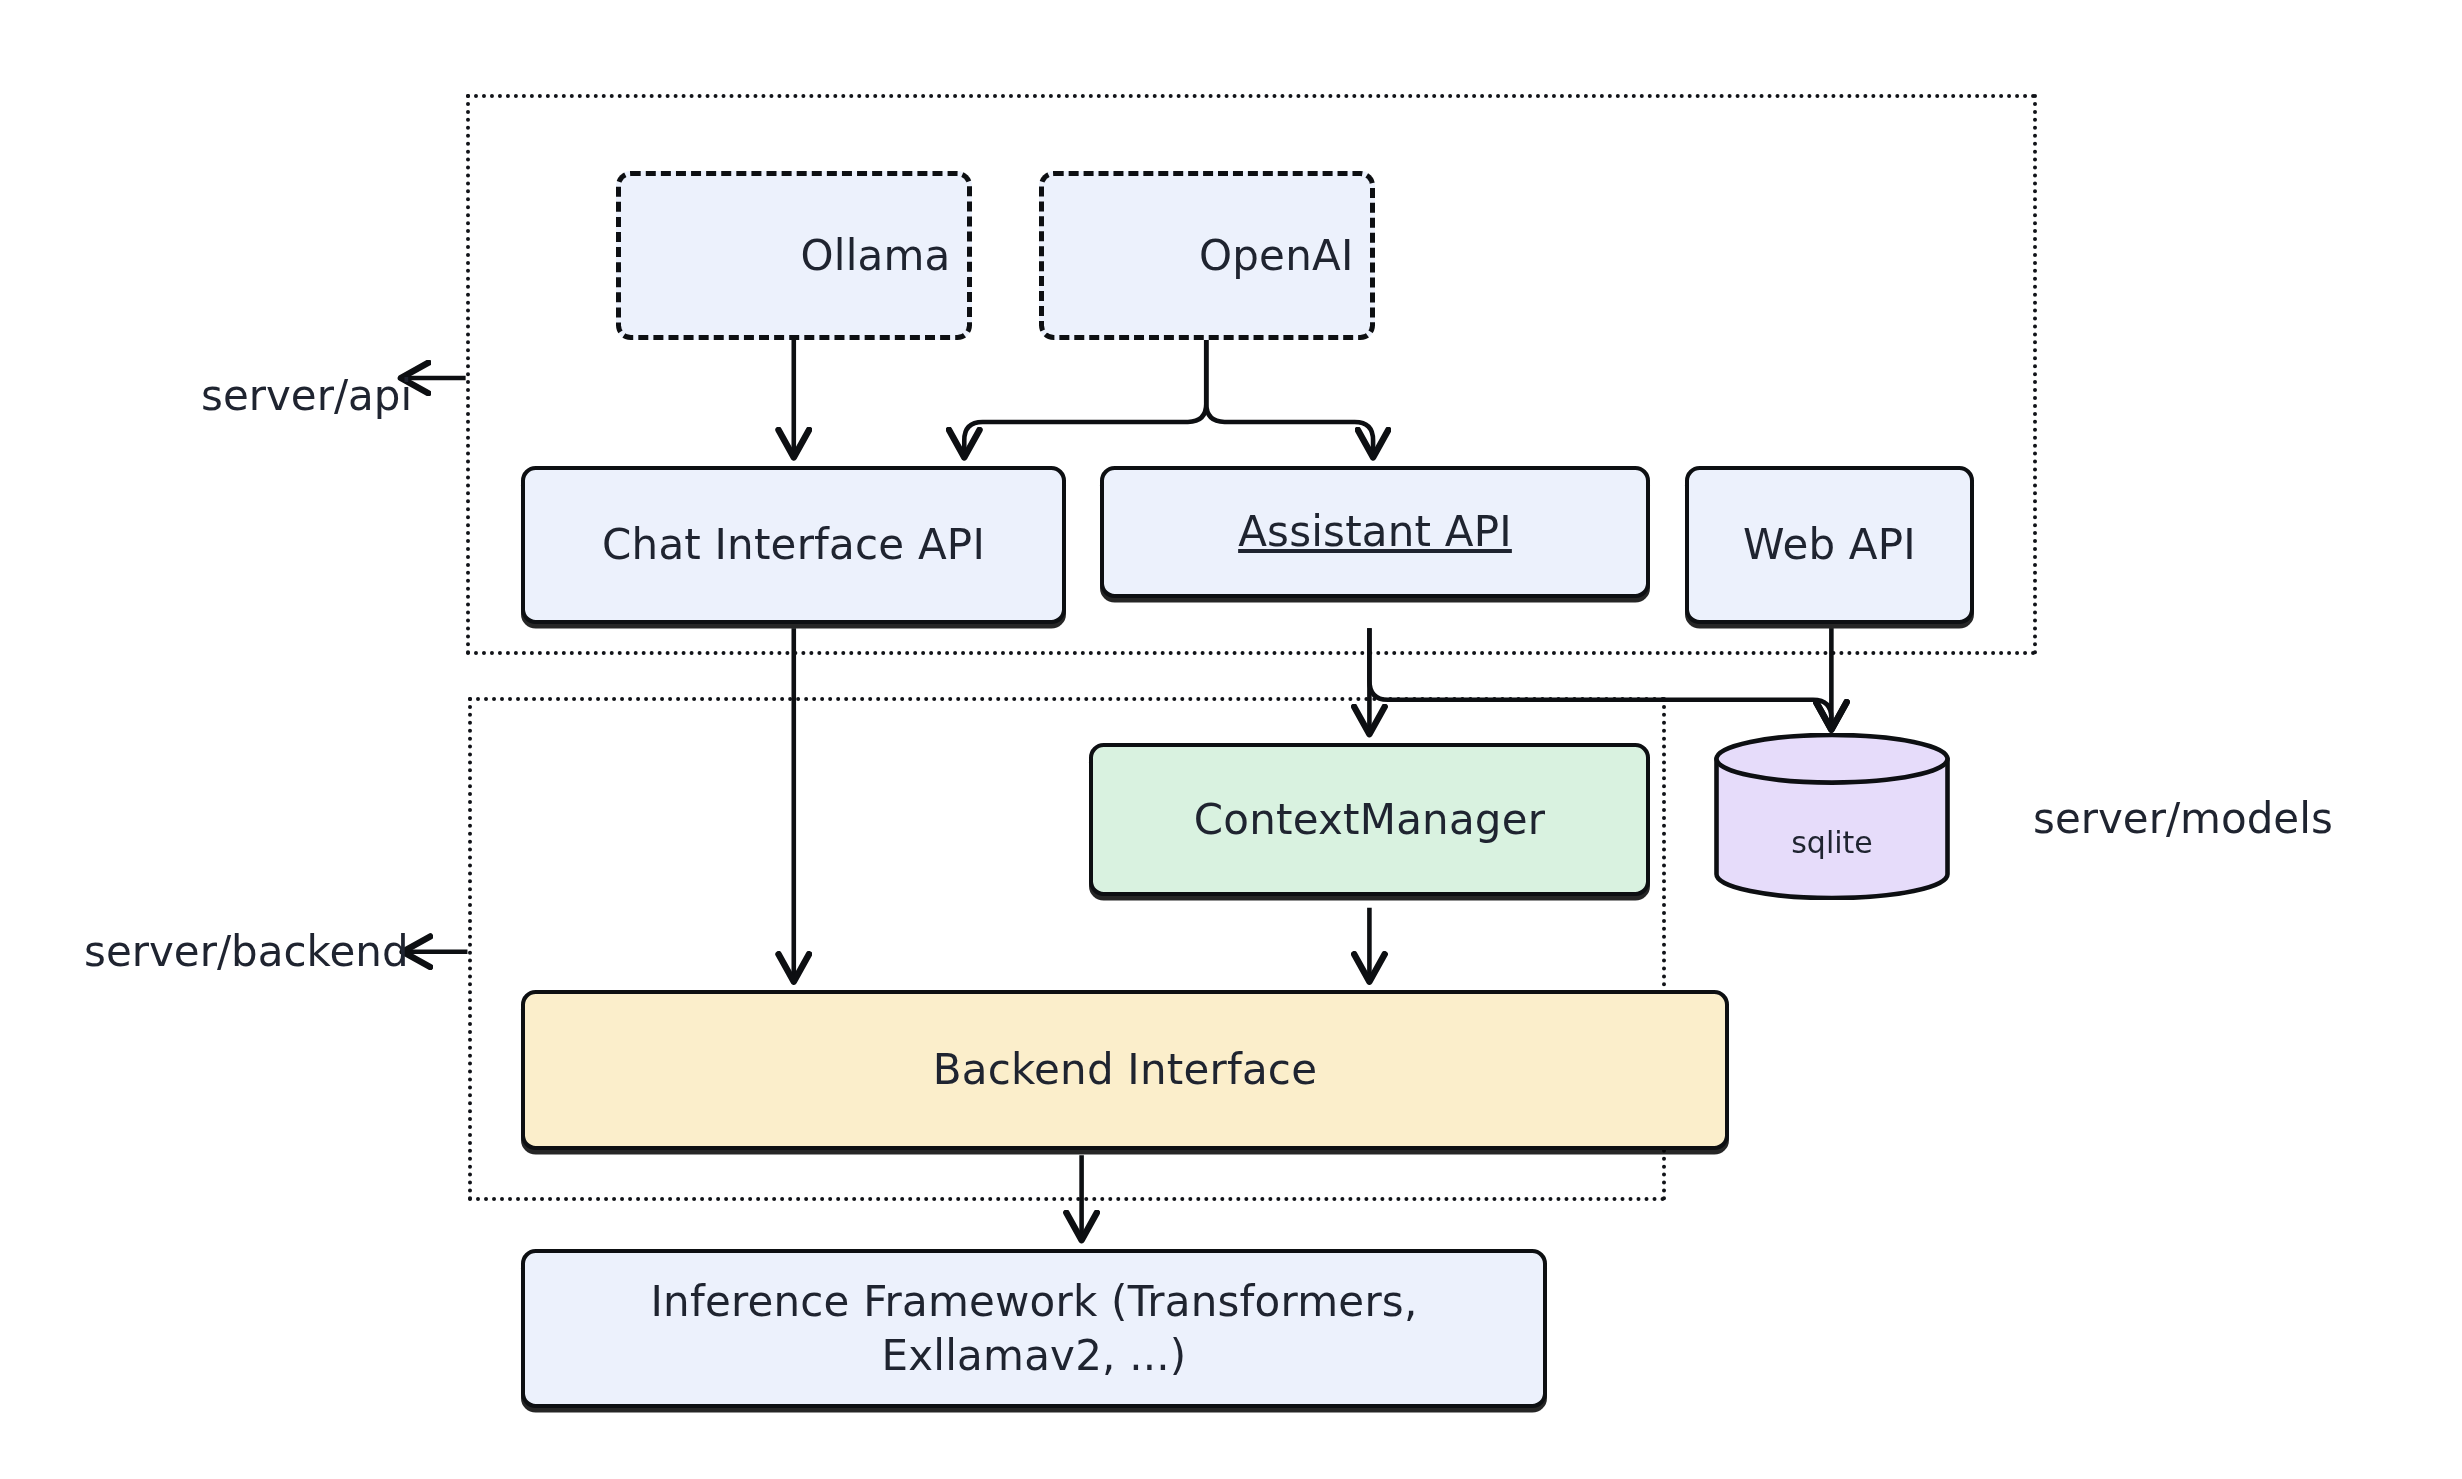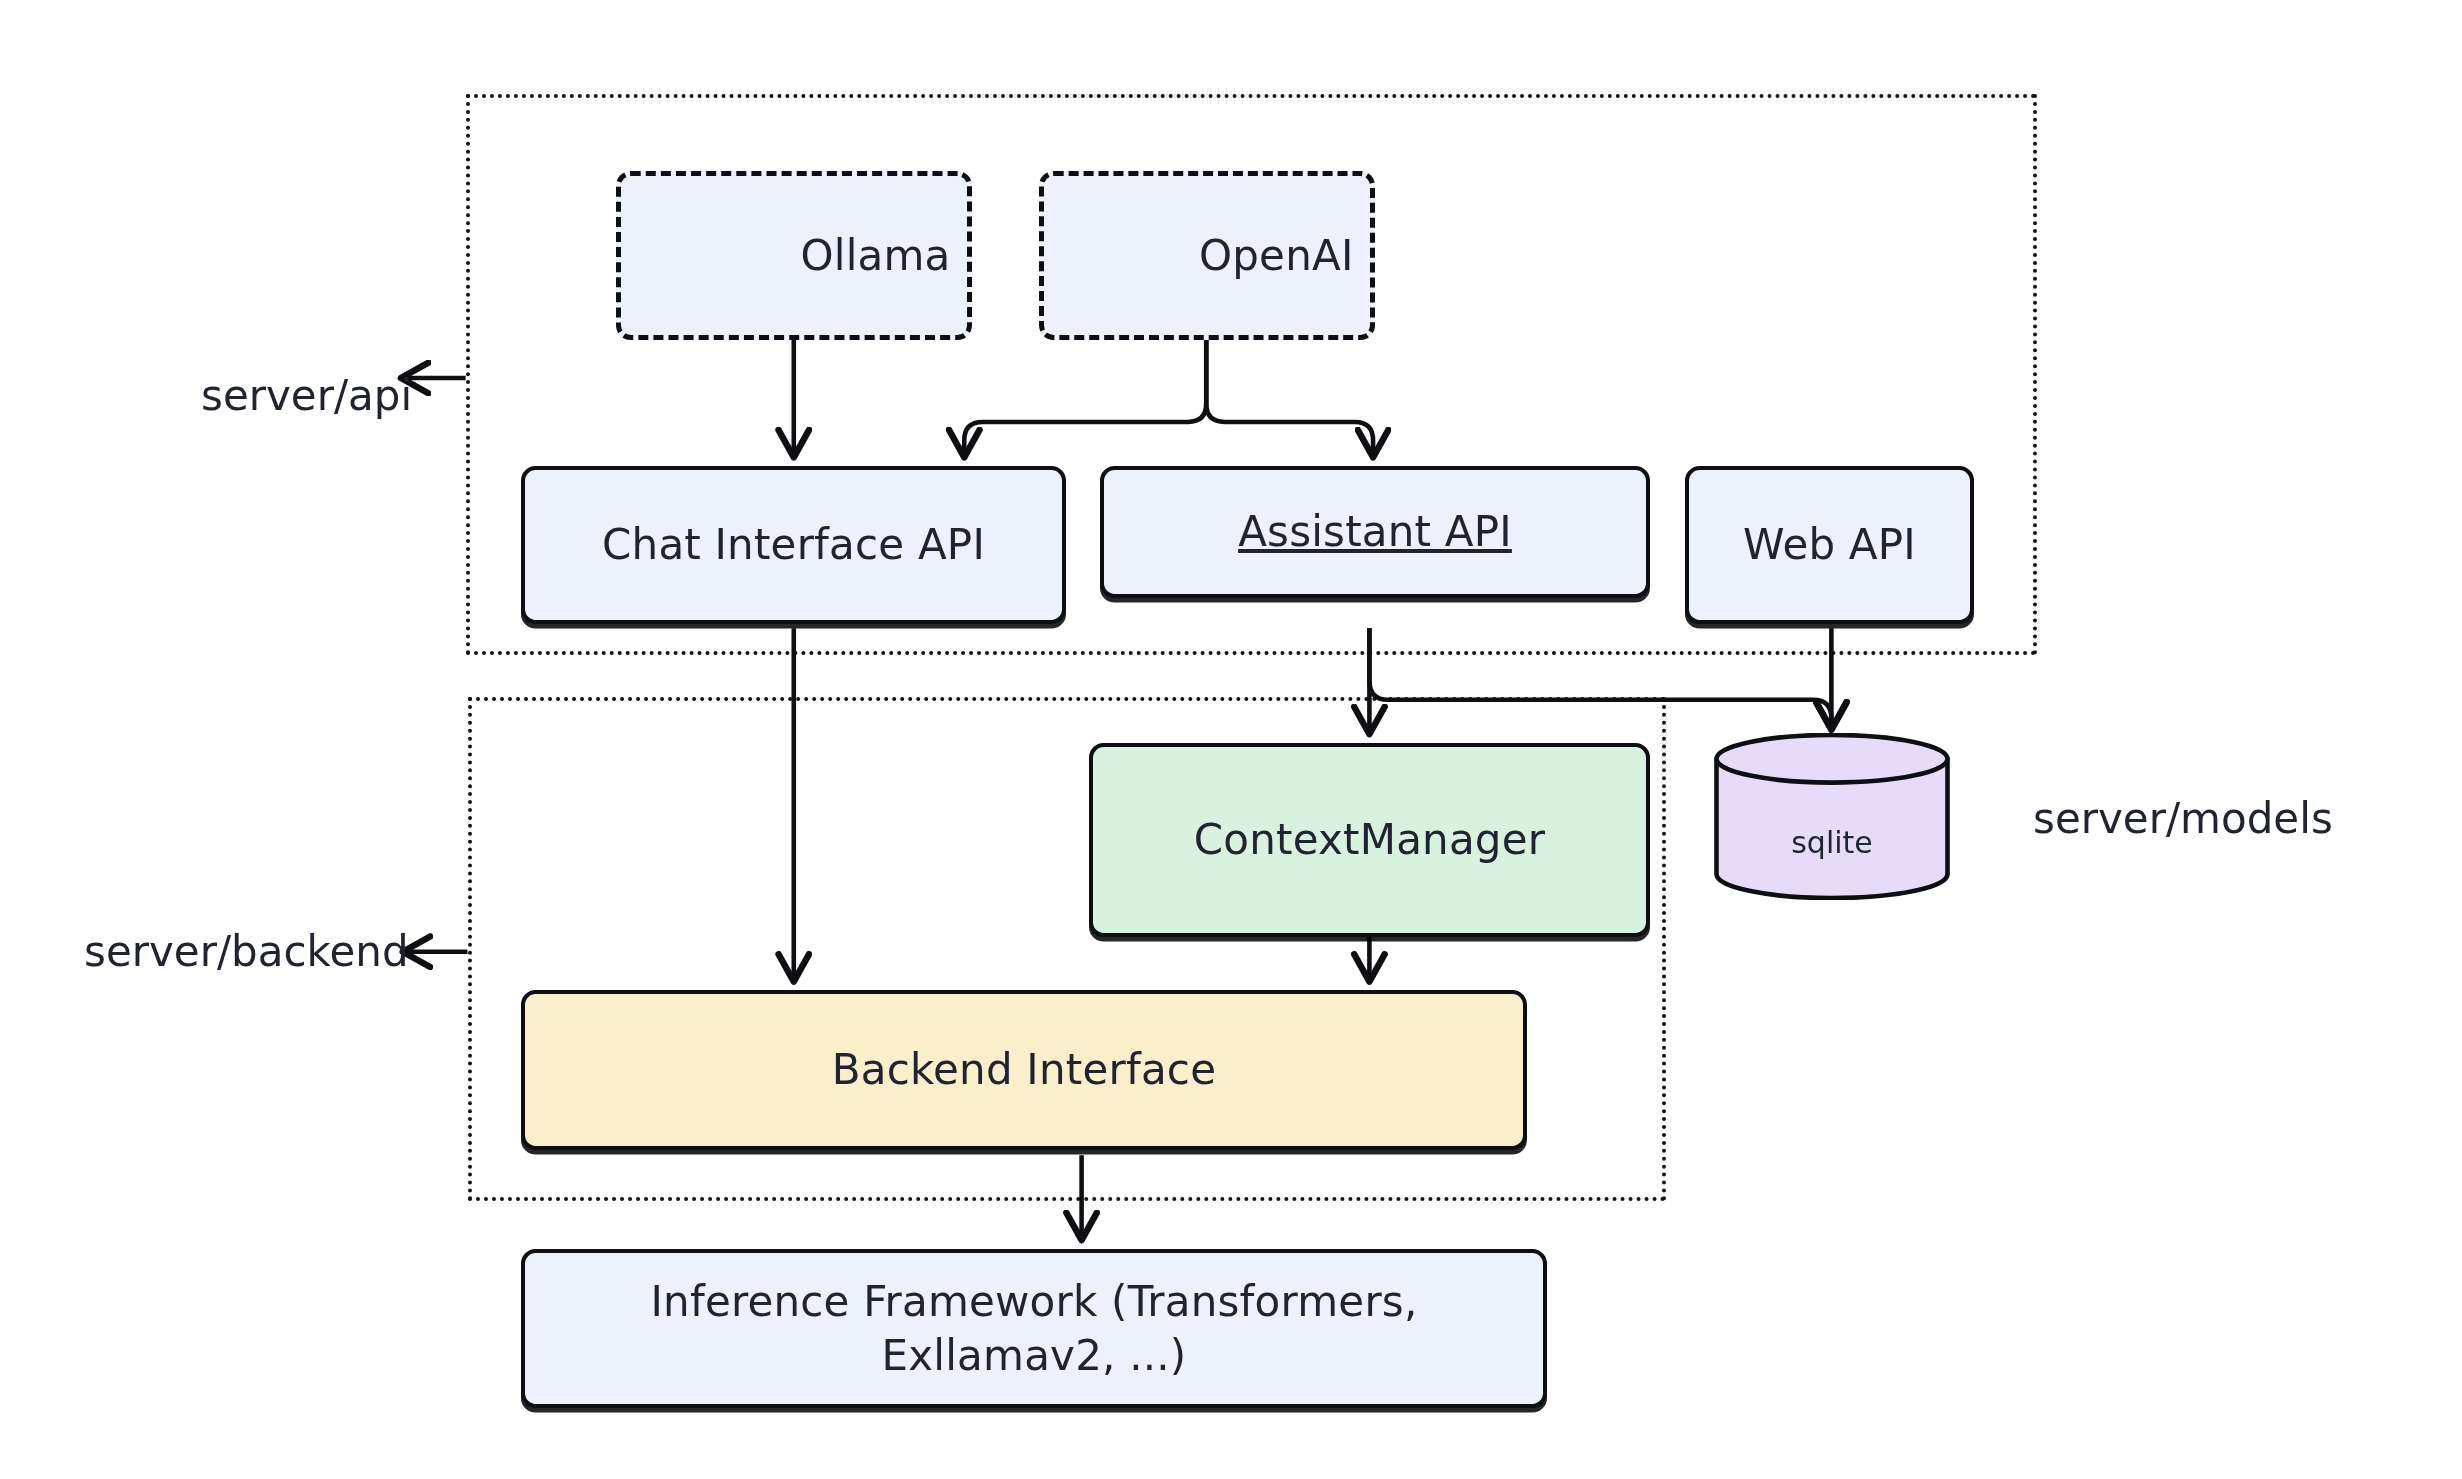--- a/index.html
+++ b/index.html
@@ -136,35 +136,35 @@
   </div>
 
   <div class="node" style="left:1100px; top:466px; width:550px; height:132px;text-decoration:underline;">
     <span class="label">Assistant API</span>
   </div>
 
   <div class="node" style="left:1685px; top:466px; width:289px; height:158px;">
     <span class="label">Web API</span>
   </div>
 
-  <div class="node green" style="left:1089px; top:743px; width:561px; height:194px;">
+  <div class="node green" style="left:1089px; top:743px; width:561px; height:153px;">
     <span class="label">
       <span>ContextManager</span>
     </span>
   </div>
 
   <div class="cylinder" style="left:1711px; top:733px; width:242px; height:167px;">
     <svg width="242" height="167" viewBox="0 0 264 182">
       <path d="M 6 28 L 6 154 A 126 26 0 0 0 258 154 L 258 28 Z" fill="#e6dcfa" stroke="#0d0f12" stroke-width="5" stroke-linejoin="round"></path>
       <ellipse cx="132" cy="28" rx="126" ry="26" fill="#e6dcfa" stroke="#0d0f12" stroke-width="5"></ellipse>
     </svg>
     <div class="cyl-text" style="top:92px;">sqlite</div>
   </div>
 
-  <div class="node yellow" style="left:521px; top:990px; width:1006px; height:160px;">
+  <div class="node yellow" style="left:521px; top:990px; width:1208px; height:160px;">
     <span class="label">Backend Interface</span>
   </div>
 
   <div class="node" style="left:521px; top:1249px; width:1026px; height:159px;">
     <span class="label">Inference Framework (Transformers, Exllamav2, ...)</span>
   </div>
 
 </div>
 
 

